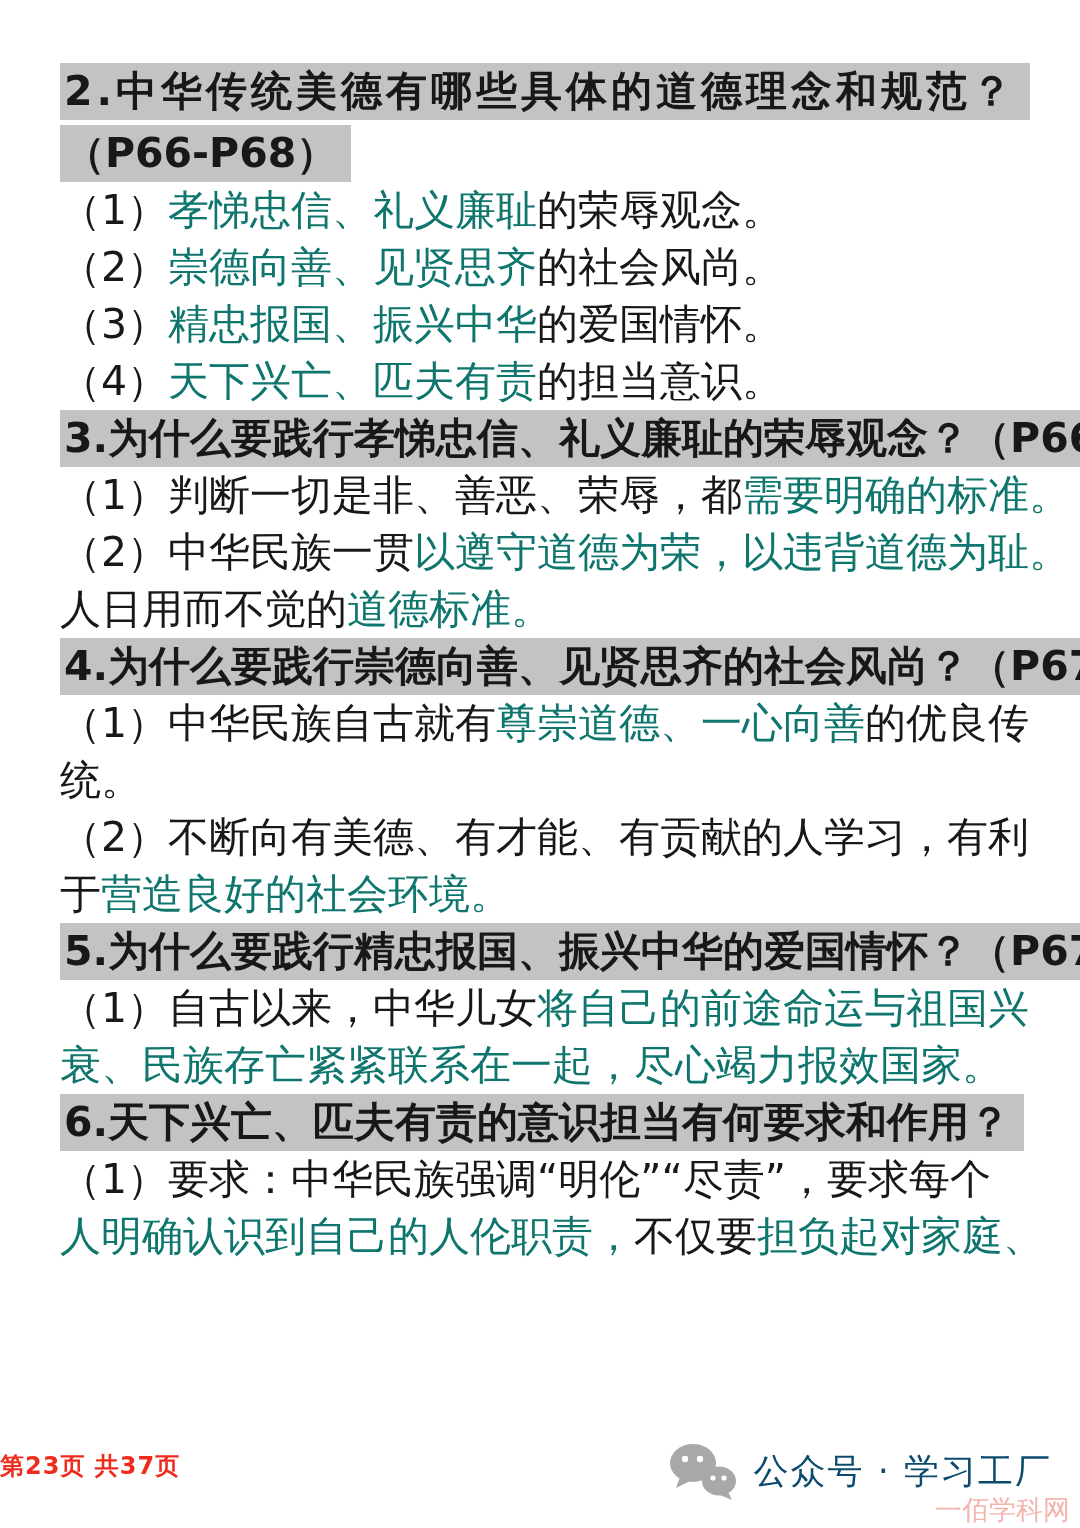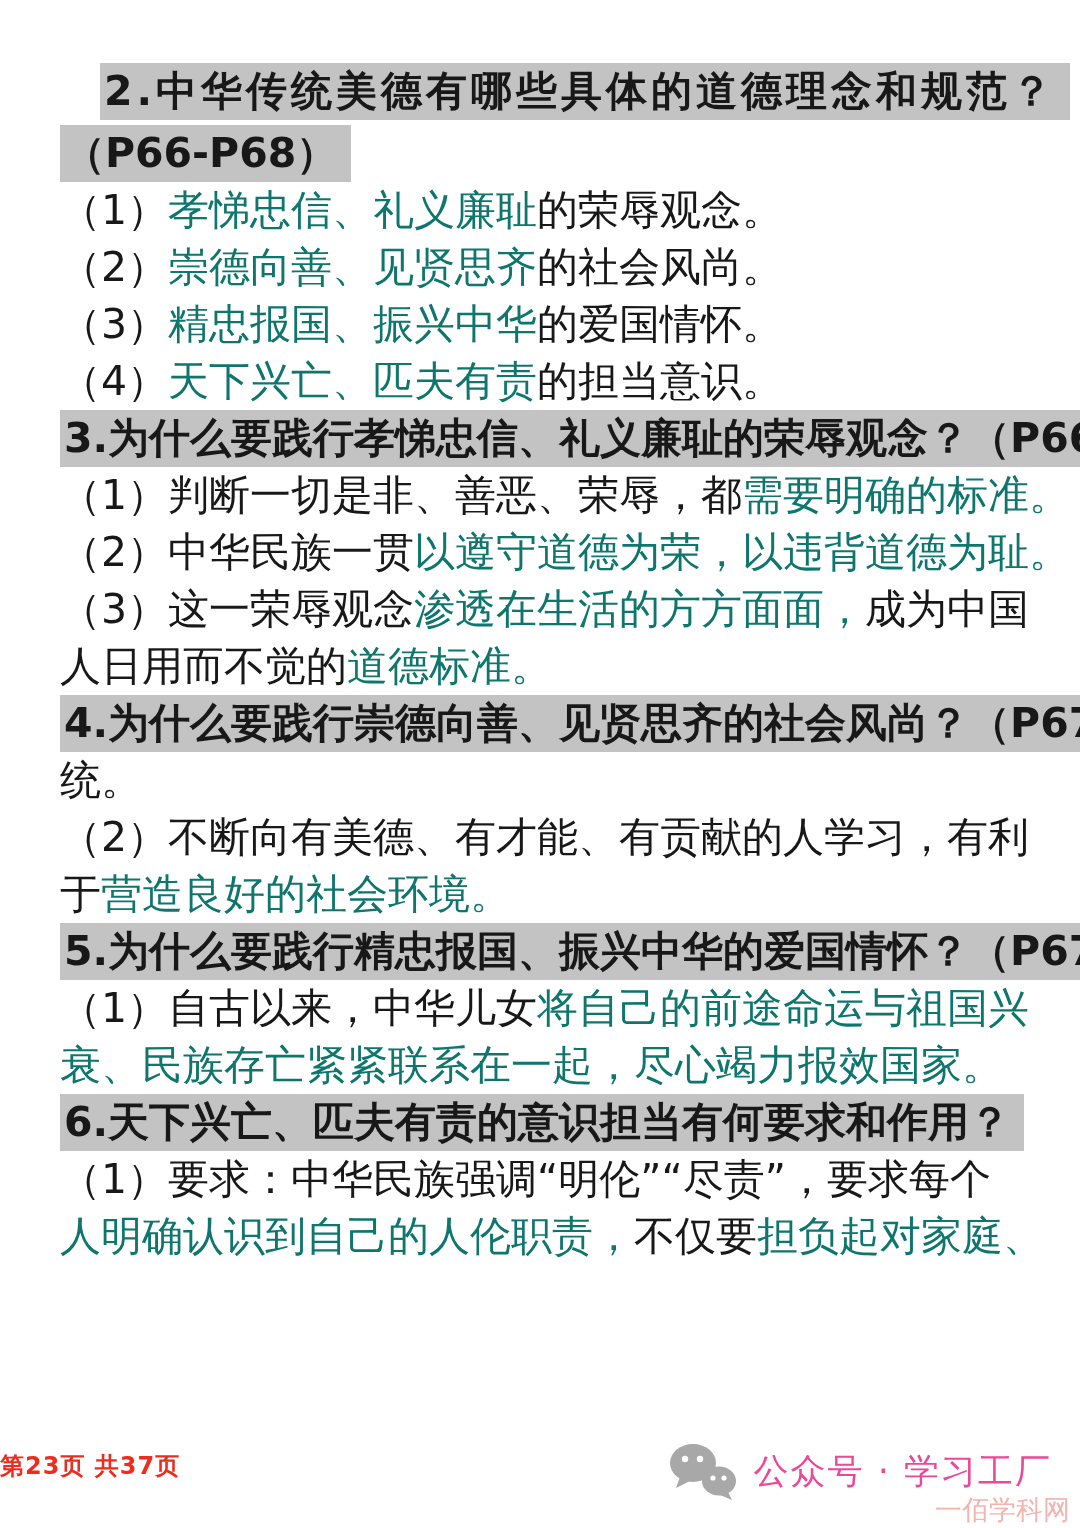--- a/index.html
+++ b/index.html
@@ -17,21 +17,21 @@
     display:table;              
     background:#c3c3c3;
     color:#181818;
     font-size:41px;
     line-height:57px;
     font-weight:600;
     white-space:nowrap;
     padding:0 14px 0 4px;
   }
   .q-bar + .q-bar { margin-top:5px; }
-  .q-bar.spaced { letter-spacing:4px;margin-left:40px; }
+  .q-bar.spaced { letter-spacing:4px; }
   .a-line {
     font-size:41px;
     line-height:57px;
     white-space:nowrap;
   }
   .seg-k { color:#181818; }
   .seg-r { color:#0f766e; }
   .page-indicator {
     position:absolute;
     left:0; right:0; bottom:46px;
@@ -40,21 +40,21 @@
     font-weight:bold;
     font-size:24px;
     letter-spacing:1px;
   }
   .wechat {
     position:absolute;
     right:28px; bottom:28px;
     display:flex; align-items:center; gap:14px;
   }
   .wechat-label {
-    color:#ec4899;
+    color:#0c4a6e;
     font-size:35px;
     letter-spacing:2px;
     white-space:nowrap;
   }
   .watermark {
     position:absolute;
     right:10px; bottom:0px;
     color:#f2b4ae;
     font-size:27px;
     white-space:nowrap;
@@ -68,23 +68,23 @@
   <div class="doc">
       <div class="q-bar spaced">2.中华传统美德有哪些具体的道德理念和规范？</div>
       <div class="q-bar">（P66-P68）</div>
       <div class="a-line"><span class="seg-k">（1）</span><span class="seg-r">孝悌忠信、礼义廉耻</span><span class="seg-k">的荣辱观念。</span></div>
       <div class="a-line"><span class="seg-k">（2）</span><span class="seg-r">崇德向善、见贤思齐</span><span class="seg-k">的社会风尚。</span></div>
       <div class="a-line"><span class="seg-k">（3）</span><span class="seg-r">精忠报国、振兴中华</span><span class="seg-k">的爱国情怀。</span></div>
       <div class="a-line"><span class="seg-k">（4）</span><span class="seg-r">天下兴亡、匹夫有责</span><span class="seg-k">的担当意识。</span></div>
       <div class="q-bar">3.为什么要践行孝悌忠信、礼义廉耻的荣辱观念？（P66）</div>
       <div class="a-line"><span class="seg-k">（1）判断一切是非、善恶、荣辱，都</span><span class="seg-r">需要明确的标准。</span></div>
       <div class="a-line"><span class="seg-k">（2）中华民族一贯</span><span class="seg-r">以遵守道德为荣，以违背道德为耻。</span></div>
-      <div class="a-line"><span class="seg-k">（3）这一荣辱观念</span><span class="seg-r">渗透在生活的方方面面，</span><span class="seg-k">成为中国</span></div>
       <div class="a-line"><span class="seg-k">人日用而不觉的</span><span class="seg-r">道德标准。</span></div>
       <div class="q-bar">4.为什么要践行崇德向善、见贤思齐的社会风尚？（P67）</div>
+      <div class="a-line"><span class="seg-k">（1）中华民族自古就有</span><span class="seg-r">尊崇道德、一心向善</span><span class="seg-k">的优良传</span></div>
       <div class="a-line"><span class="seg-k">统。</span></div>
       <div class="a-line"><span class="seg-k">（2）不断向有美德、有才能、有贡献的人学习，有利</span></div>
       <div class="a-line"><span class="seg-k">于</span><span class="seg-r">营造良好的社会环境。</span></div>
       <div class="q-bar">5.为什么要践行精忠报国、振兴中华的爱国情怀？（P67）</div>
       <div class="a-line"><span class="seg-k">（1）自古以来，中华儿女</span><span class="seg-r">将自己的前途命运与祖国兴</span></div>
       <div class="a-line"><span class="seg-r">衰、民族存亡紧紧联系在一起，尽心竭力报效国家。</span></div>
       <div class="q-bar">6.天下兴亡、匹夫有责的意识担当有何要求和作用？</div>
       <div class="a-line"><span class="seg-k">（1）要求：中华民族强调“明伦”“尽责”，要求每个</span></div>
       <div class="a-line"><span class="seg-r">人明确认识到自己的人伦职责，</span><span class="seg-k">不仅要</span><span class="seg-r">担负起对家庭、</span></div>
     </div>

